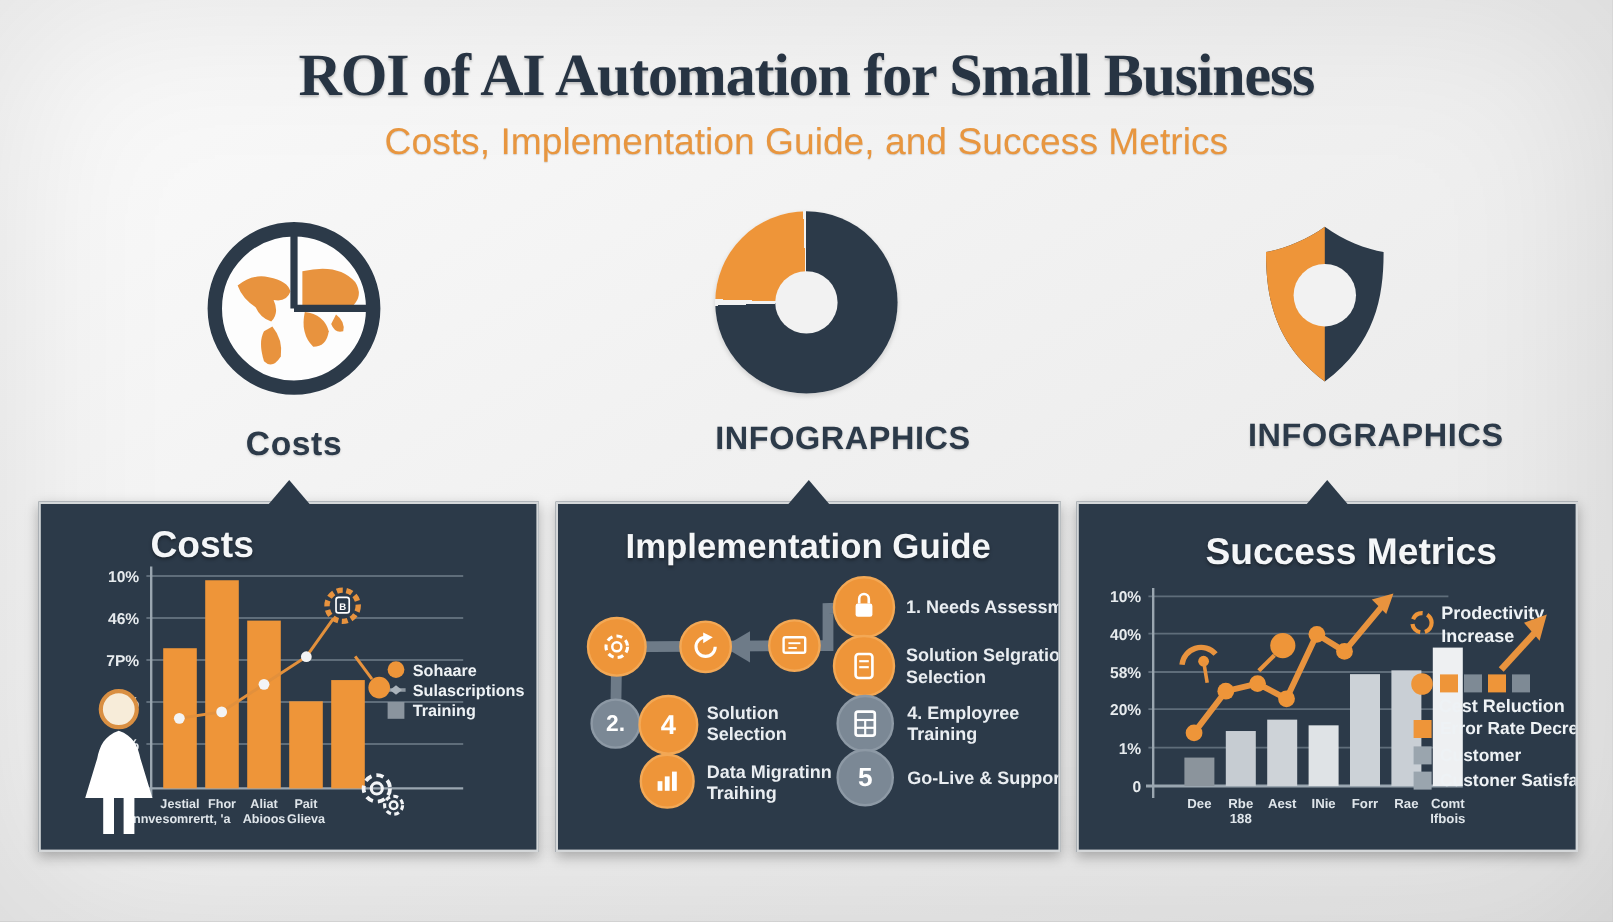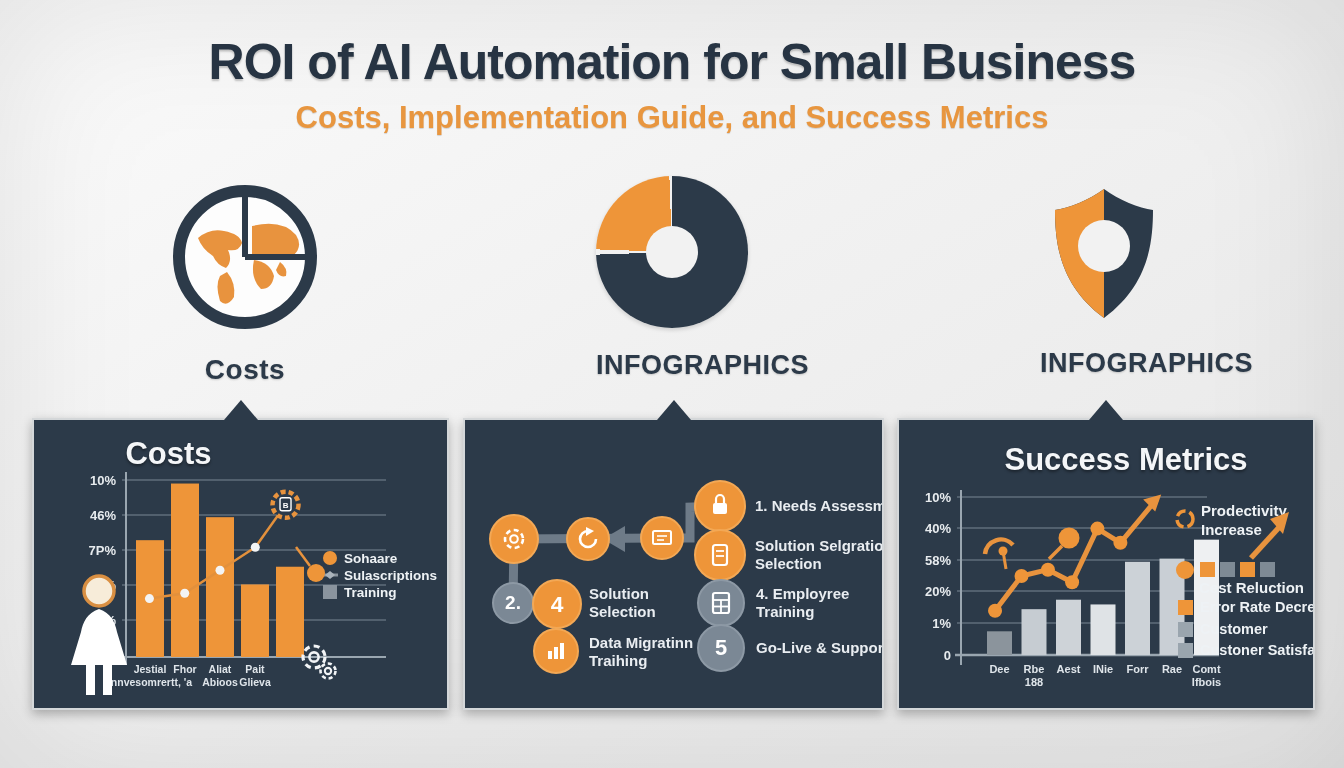--- a/index.html
+++ b/index.html
@@ -2,23 +2,23 @@
 <html><head>
 <meta charset="utf-8">
 <style>
   html,body{margin:0;padding:0;background:#cfcfcf;font-family:"Liberation Sans",sans-serif;}
   .stage{position:relative;width:1344px;height:768px;margin:0 auto;overflow:hidden;
          background:linear-gradient(150deg,#fbfbfb 0%,#f1f1f1 45%,#e6e6e6 100%);
          box-shadow:inset 0 0 150px rgba(0,0,0,.10);}
   h1,h2,h3{margin:0;}
   .title{position:absolute;top:33px;left:0;width:100%;text-align:center;
          font-size:50px;font-weight:bold;color:#273443;letter-spacing:-1px;
-         text-shadow:0 2px 2px rgba(0,0,0,.22);}
+         text-shadow:0 2px 2px rgba(0,0,0,.22);font-family:Liberation Serif, serif;}
   .subtitle{position:absolute;top:100px;left:0;width:100%;text-align:center;
-         font-size:31px;font-weight:bold;color:#e8963f;text-shadow:0 1px 1px rgba(0,0,0,.15);}
+         font-size:31px;font-weight:normal;color:#e8963f;text-shadow:0 1px 1px rgba(0,0,0,.15);}
   .icon-col{position:absolute;text-align:center;}
   .icon-box{position:relative;margin:0 auto;}
   .icon-label{margin-top:22px;font-size:28px;font-weight:bold;color:#2c3a49;letter-spacing:.5px;
          text-shadow:0 1px 2px rgba(0,0,0,.18);}
   .donut{position:relative;width:152px;height:152px;border-radius:50%;
          background:conic-gradient(#2c3a49 0deg 268deg,#f2f2f2 268deg 272deg,#ee9539 272deg 358deg,#f2f2f2 358deg 360deg);
          box-shadow:0 2px 4px rgba(0,0,0,.15);}
   .donut-hole{position:absolute;left:50px;top:50px;width:52px;height:52px;border-radius:50%;background:#f2f2f2;}
   .panel{position:absolute;top:418px;height:288px;background:#2c3a49;
          border:2px solid #d4d7d9;box-shadow:0 4px 10px rgba(0,0,0,.28);}
@@ -133,20 +133,21 @@
       <circle cx="65" cy="171" r="15" fill="#f7ecd9" stroke="#d98f42" stroke-width="3.5"></circle>
       <path d="M65,189 C53,193 49,202 47,212 L37,245 L93,245 L83,212 C81,202 77,193 65,189 Z" fill="#fff"></path>
       <rect x="52" y="245" width="9" height="30" fill="#fff"></rect>
           <rect x="69" y="245" width="9" height="30" fill="#fff"></rect>
         </g>
       </svg>
   </section>
 
   <section class="panel" style="left:463px;width:417px;">
     <div class="notch"></div>
+    <h3 style="top:20px;font-size:29px;">Implementation Guide</h3>
     <svg id="impl-svg" width="417" height="288" viewBox="0 0 417 288">
         <g stroke="#6e7b88" stroke-width="9" fill="none">
       <path d="M49,119 L197,118"></path>
           <path d="M49,119 L48,183 L92,184 L91,231"></path>
       <path d="M197,118 L225,118 L225,87 L255,86"></path>
           <path d="M255,86 L256,228"></path>
         </g>
         <polygon points="160,106 160,132 138,119" fill="#6e7b88"></polygon>
         <circle cx="49" cy="119" r="24" fill="#ee9539" stroke="#f3a855" stroke-width="2"></circle>
         <g>

